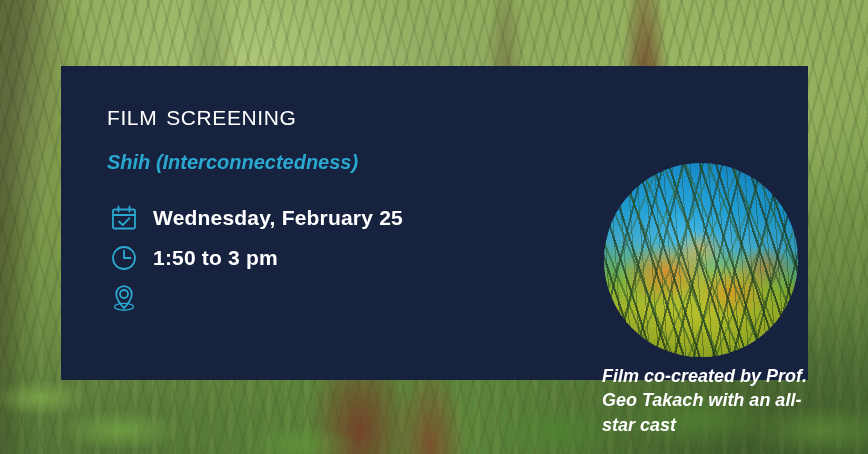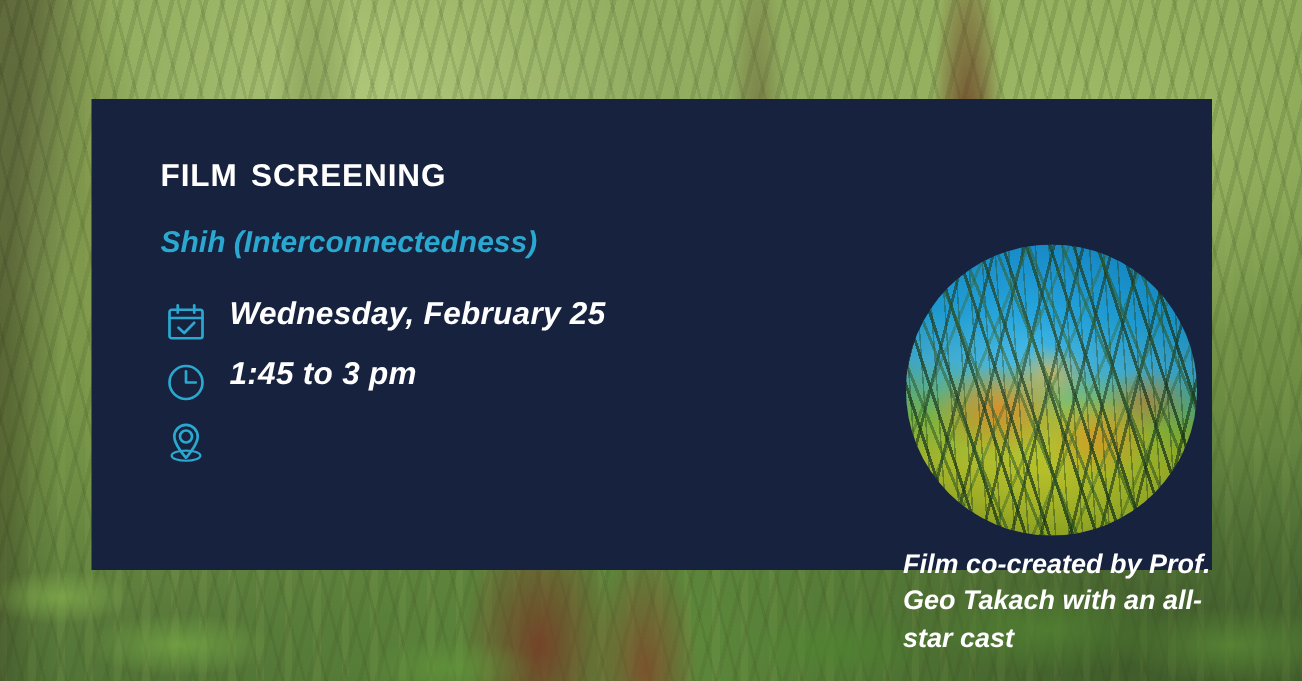--- a/index.html
+++ b/index.html
@@ -67,21 +67,21 @@
     width: 747px;
     height: 314px;
     background: #17223f;
   }
 
   .content { position: absolute; left: 46px; top: 34px; }
 
   .headline {
     color: #ffffff;
     font-size: 30px;
-    font-weight: 700;
+    font-weight: 400;
     letter-spacing: .6px;
     font-variant: small-caps;
     text-transform: lowercase;
     margin: 0;
     line-height: 1;
     white-space: nowrap;
   }
   .headline::first-letter { font-size: 30px; }
 
   .subtitle {
@@ -90,22 +90,22 @@
     font-weight: 700;
     font-style: italic;
     margin: 22px 0 0 0;
     line-height: 1;
     white-space: nowrap;
   }
 
   .details { margin-top: 26px; }
   .detail-row {
     display: flex;
+    align-items: center;
     height: 40px;
-    font-style: italic;
   }
   .detail-icon {
     width: 34px;
     height: 34px;
     flex: 0 0 34px;
     margin-right: 12px;
     display: flex;
     align-items: center;
     justify-content: center;
   }
@@ -198,21 +198,21 @@
           <span class="detail-text">Wednesday, February 25</span>
         </div>
 
         <div class="detail-row">
           <span class="detail-icon">
             <svg width="30" height="30" viewBox="0 0 30 30" fill="none" stroke="#2aa8cf" stroke-width="1.8" stroke-linecap="round" stroke-linejoin="round">
               <circle cx="15" cy="15" r="11"></circle>
               <polyline points="15,7.5 15,15 21.5,15"></polyline>
             </svg>
           </span>
-          <span class="detail-text">1:45 to 3 pm</span>
+          <span class="detail-text">1:50 to 3 pm</span>
         </div>
 
         <div class="detail-row">
           <span class="detail-icon">
             <svg width="32" height="32" viewBox="0 0 32 32" fill="none" stroke="#2aa8cf" stroke-width="1.8" stroke-linecap="round" stroke-linejoin="round">
               <path d="M16 4.2c-4.3 0-7.8 3.5-7.8 7.8 0 5.7 7.8 14.2 7.8 14.2s7.8-8.5 7.8-14.2c0-4.3-3.5-7.8-7.8-7.8z"></path>
               <circle cx="16" cy="12" r="4"></circle>
               <ellipse cx="16" cy="24.8" rx="9.6" ry="3.4" stroke-width="1.4"></ellipse>
             </svg>
           </span>

